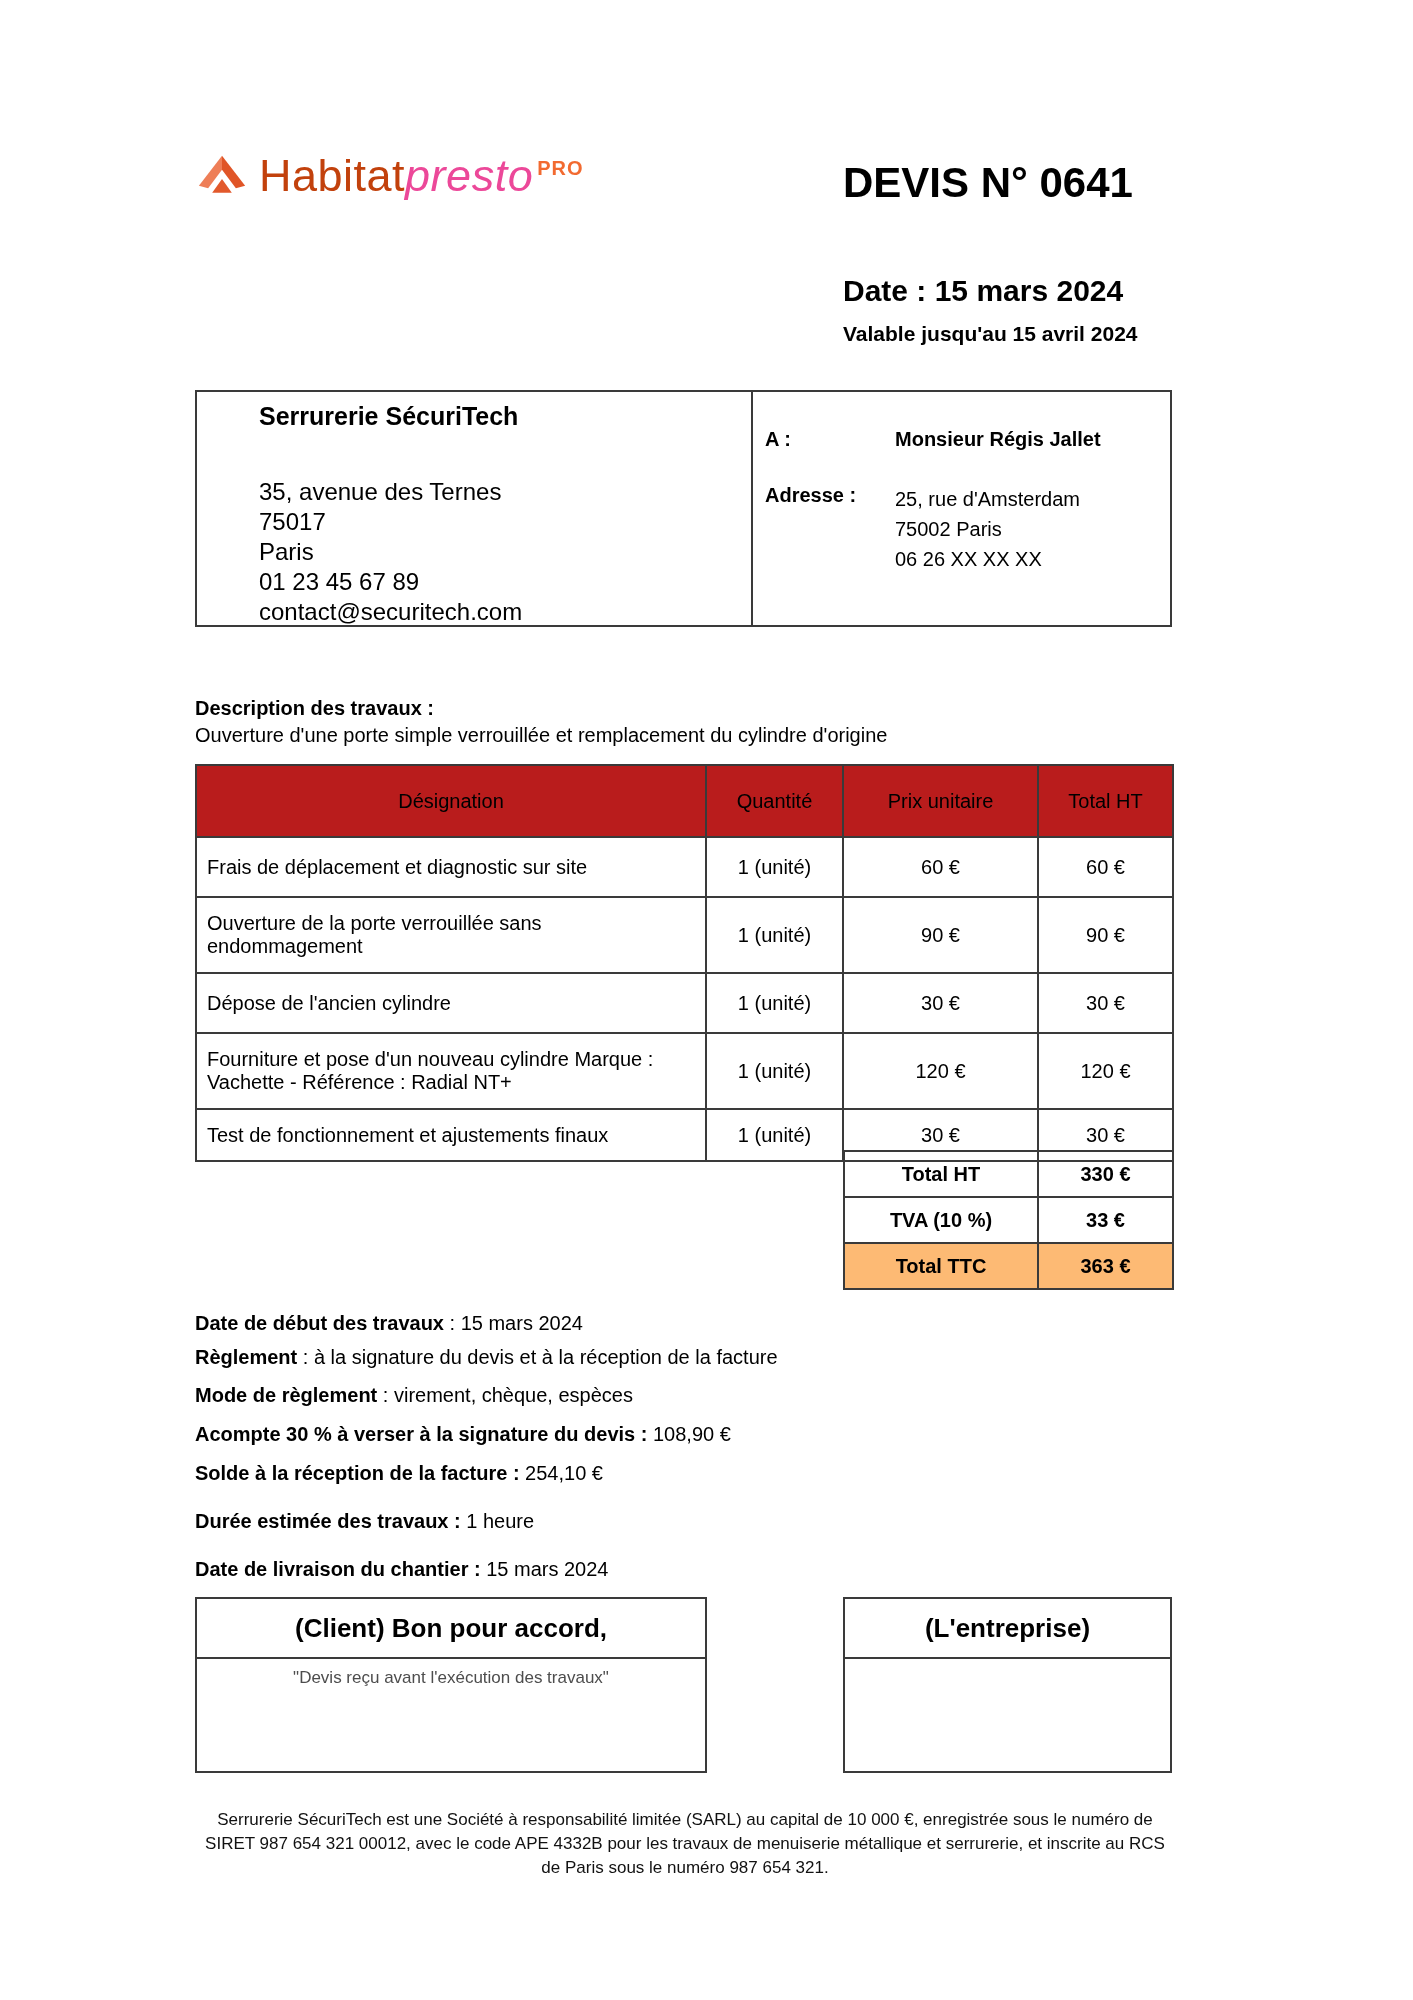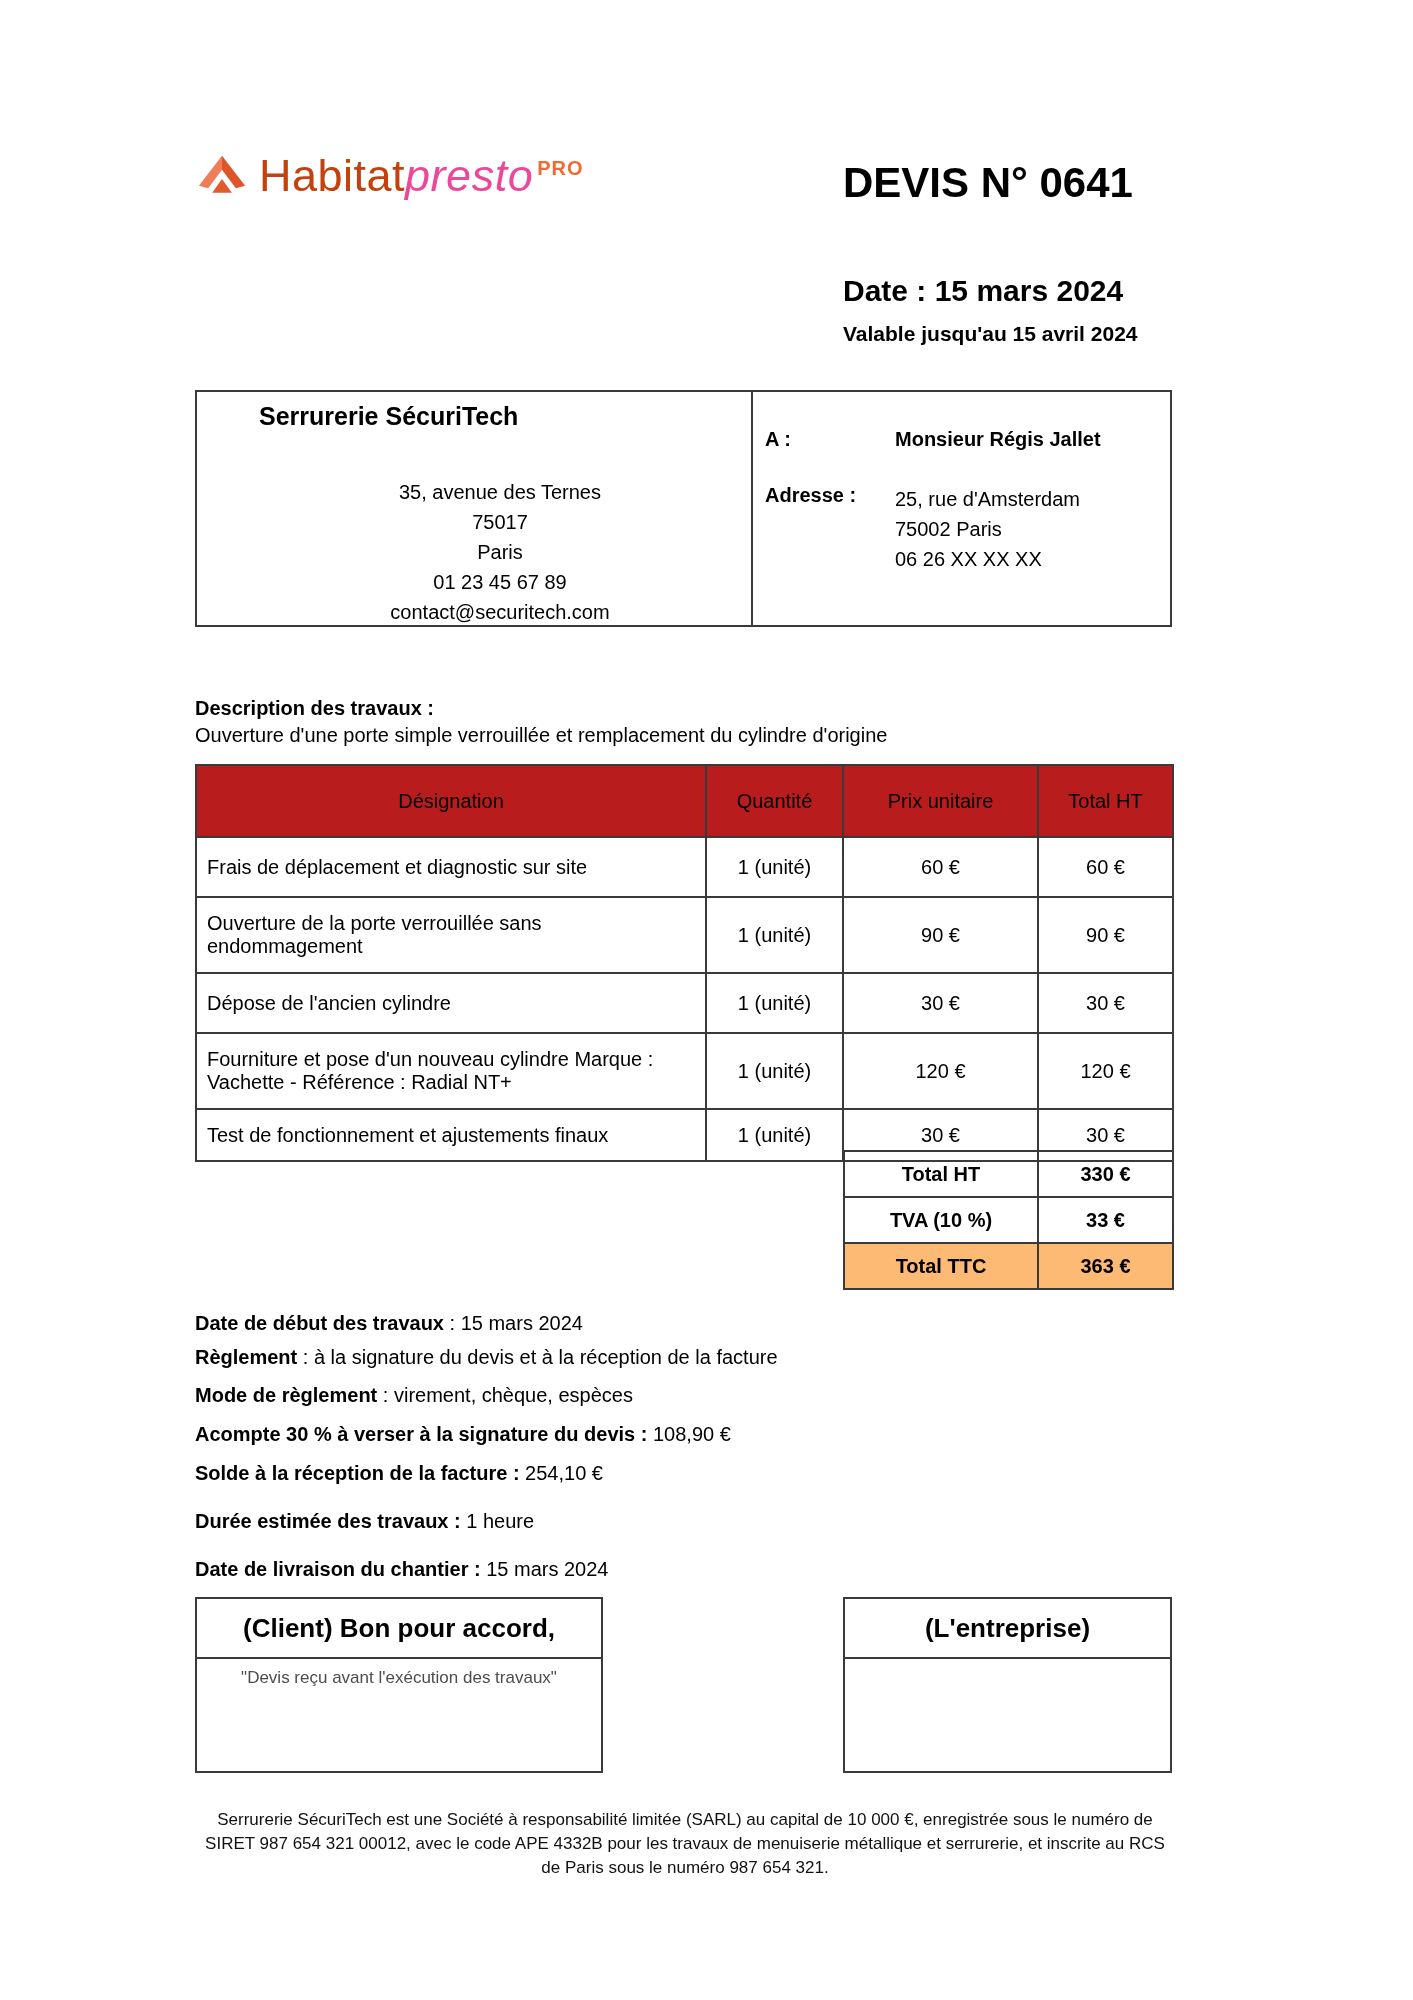--- a/index.html
+++ b/index.html
@@ -25,21 +25,21 @@
   
   .head-col { left:843px; top:160px; width:330px; }
   .devis-title { font-size:42px; font-weight:bold; line-height:46px; white-space:nowrap; }
   .devis-date { font-size:30px; font-weight:bold; margin-top:68px; white-space:nowrap; }
   .devis-valid { font-size:21px; font-weight:bold; margin-top:14px; white-space:nowrap; }
 
   
   .info-box { left:195px; top:390px; width:977px; height:237px; border:2px solid #3a3a3a; display:flex;padding-left:48px; }
   .company-cell { width:508px; border-right:2px solid #3a3a3a; padding:10px 10px 0 14px; }
   .company-name { font-size:25px; font-weight:bold; }
-  .company-lines { margin-top:46px; font-size:20px; line-height:30px;text-align:center; }
+  .company-lines { margin-top:46px; font-size:24px; line-height:30px; }
   .client-cell { flex:1; padding:36px 10px 0 12px; font-size:20px; }
   .client-row { display:flex; }
   .client-row + .client-row { margin-top:33px; }
   .client-label { width:130px; font-weight:bold; flex:none; }
   .client-name { font-weight:bold; }
   .client-lines { line-height:30px; }
 
   
   .description { left:195px; top:695px; font-size:20px; line-height:27px; }
   .description .desc-label { font-weight:bold; }
@@ -62,21 +62,21 @@
   
   .terms { left:195px; top:1310px; font-size:20px; line-height:26px; }
   .terms p { margin:0 0 13px 0; }
   .terms p:nth-child(1) { margin-bottom:8px; }
   .terms p:nth-child(2) { margin-bottom:12px; }
   .terms p:nth-child(5) { margin-bottom:22px; }
   .terms p:nth-child(6) { margin-bottom:22px; }
 
   
   .sig-box { top:1597px; height:176px; border:2px solid #3a3a3a; }
-  .sig-client { left:195px; width:408px; }
+  .sig-client { left:195px; width:512px; }
   .sig-company { left:843px; width:329px; }
   .sig-header { height:60px; border-bottom:2px solid #3a3a3a; display:flex; align-items:center; justify-content:center; font-size:26px; font-weight:bold; }
   .sig-body { padding-top:9px; text-align:center; font-size:17px; color:#4d4d4d; }
 
   
   .legal { left:195px; top:1808px; width:980px; text-align:center; font-size:17px; line-height:24px; color:#111; }
 </style>
 </head>
 <body>
 

